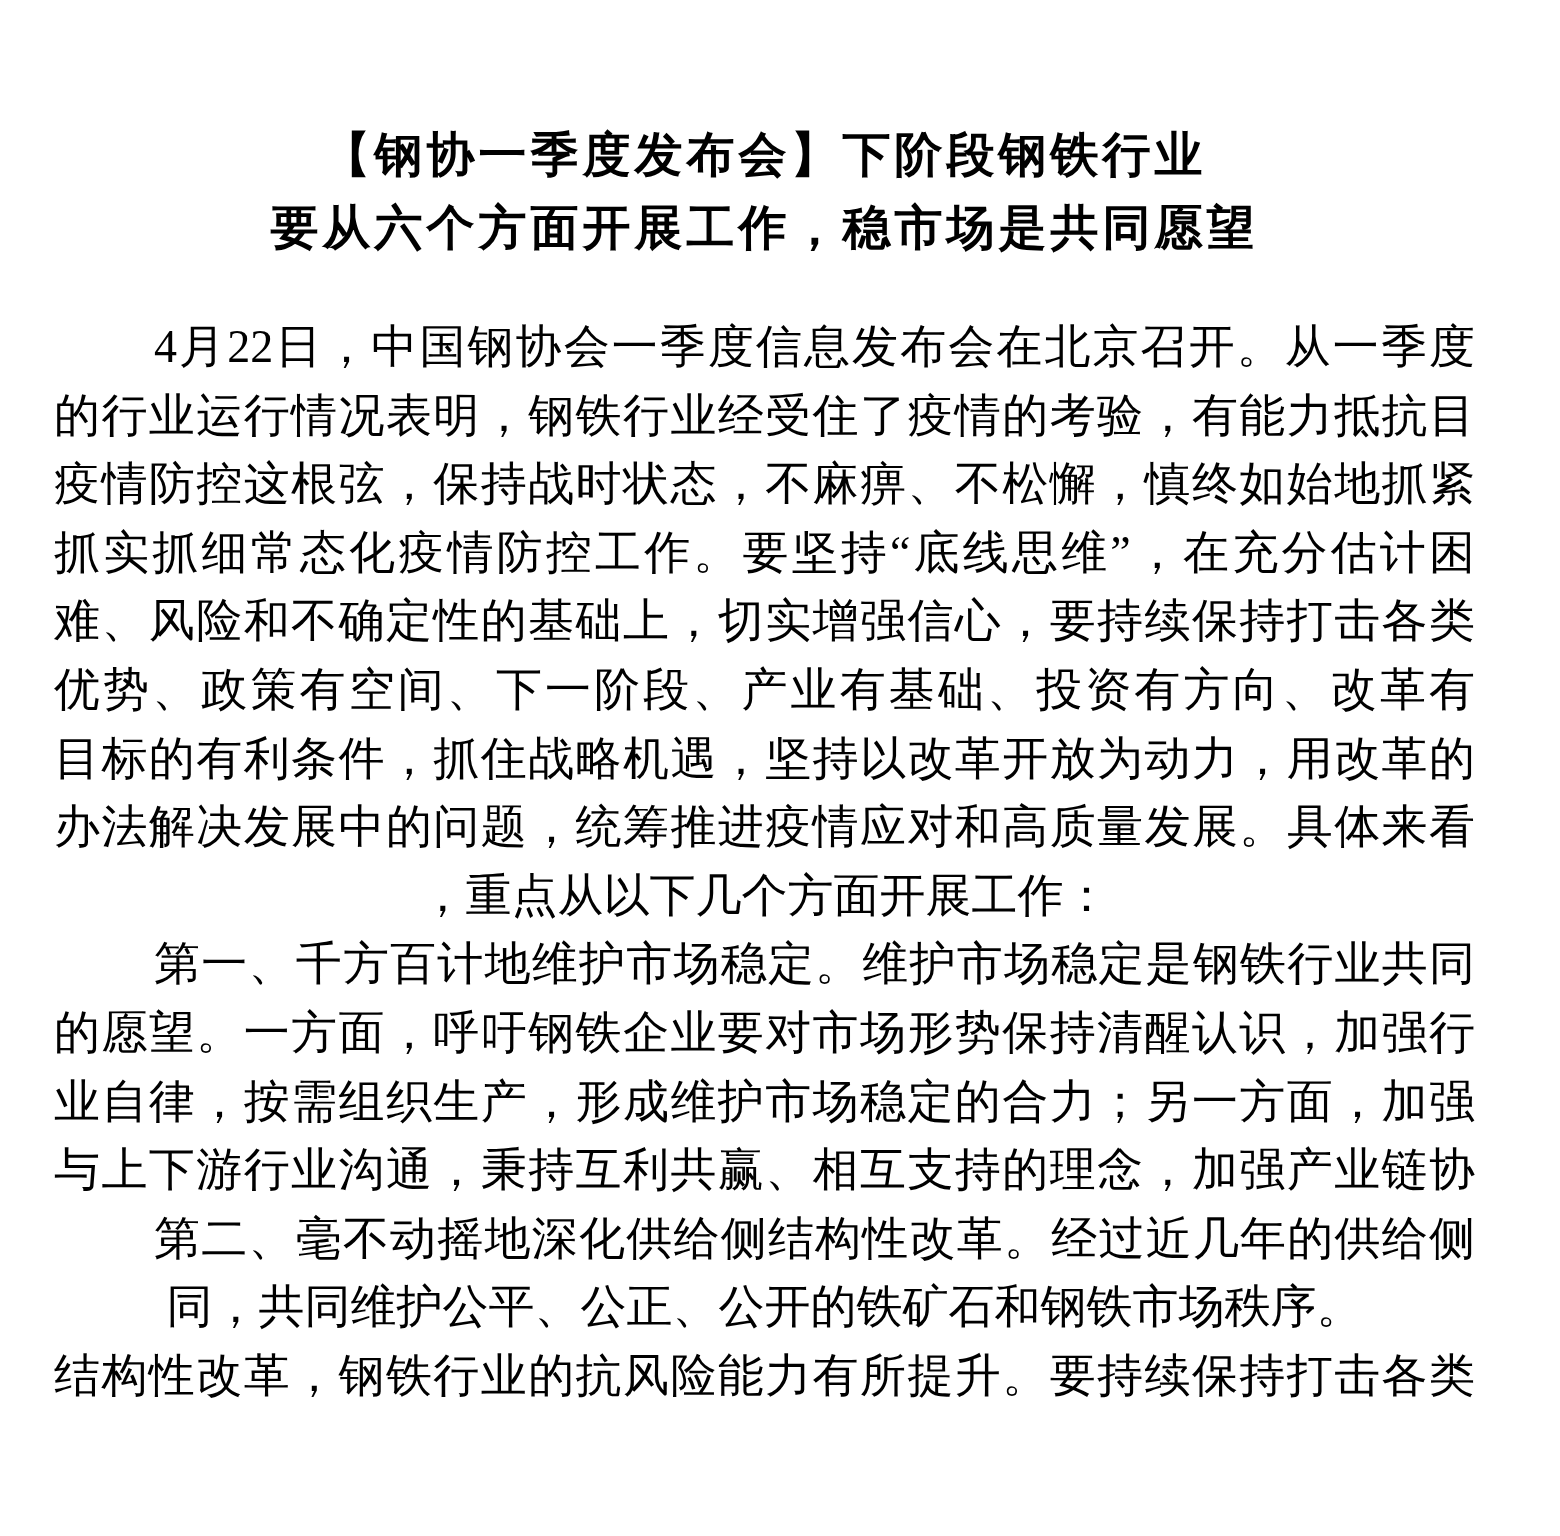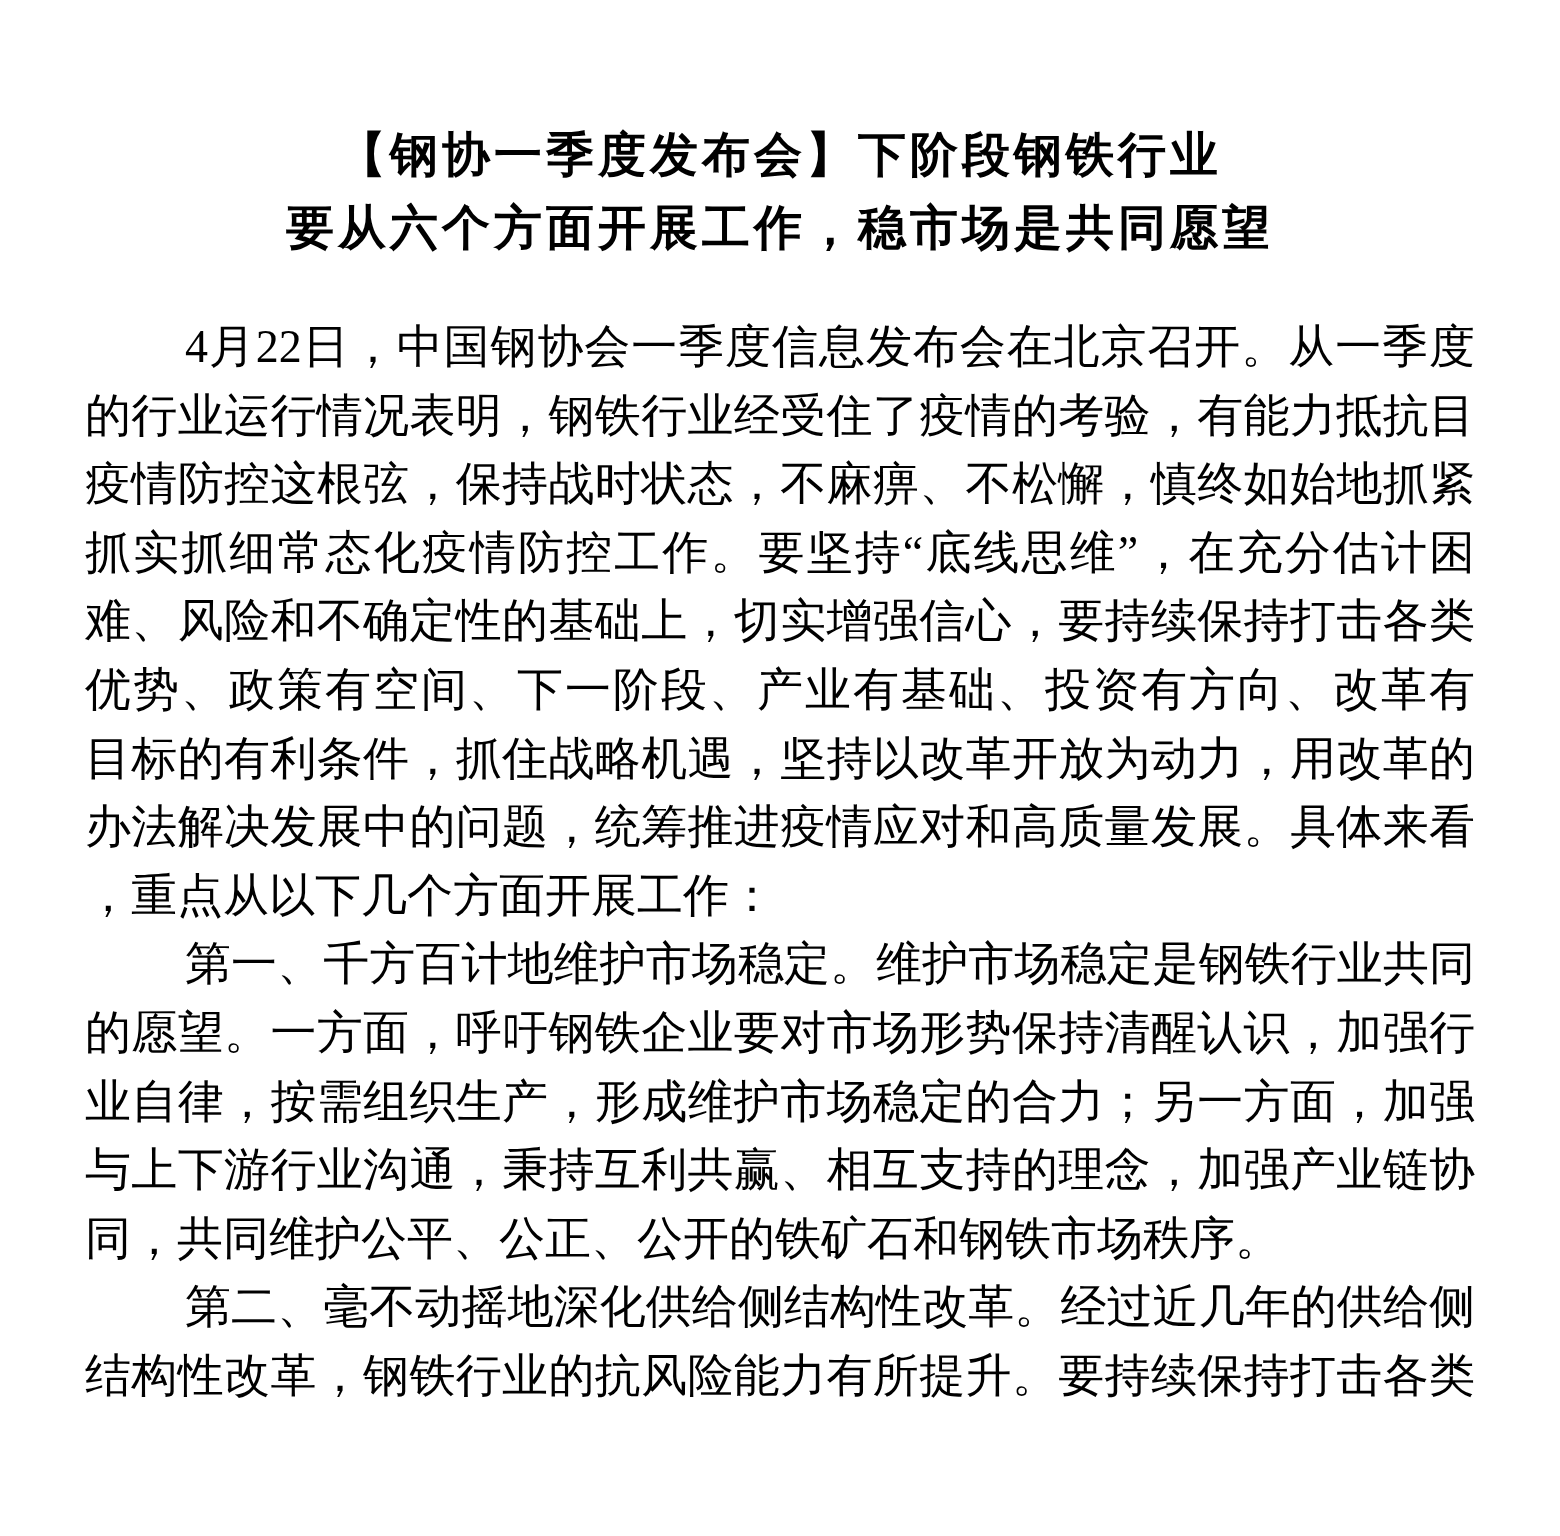--- a/index.html
+++ b/index.html
@@ -8,37 +8,37 @@
     height: 1536px;
     background: #ffffff;
     color: #000000;
     overflow: hidden;
     font-family: "Liberation Serif", "DejaVu Serif", serif;
   }
   .page {
     box-sizing: border-box;
     width: 1560px;
     height: 1496px;
-    padding: 118px 85px 0 85px;
+    padding: 118px 85px 0 54px;
     overflow: hidden;
   }
   .doc-title {
     font-size: 48px;
     font-weight: bold;
     line-height: 73px;
     letter-spacing: 4px;
     text-align: center;
   }
   .doc-body {
     margin-top: 49px;
     font-size: 46px;
     line-height: 68.6px;
   }
   .doc-body .line {
-    text-align: left;
+    text-align: center;
   }
   .doc-body .line.fill {
     text-align: justify;
     text-align-last: justify;
   }
   .doc-body .line.indent {
     text-indent: 100px;
   }
 </style>
 </head>
@@ -57,17 +57,17 @@
       <div class="line fill">抓实抓细常态化疫情防控工作。要坚持“底线思维”，在充分估计困</div>
       <div class="line fill">难、风险和不确定性的基础上，切实增强信心，要持续保持打击各类</div>
       <div class="line fill">优势、政策有空间、下一阶段、产业有基础、投资有方向、改革有</div>
       <div class="line fill">目标的有利条件，抓住战略机遇，坚持以改革开放为动力，用改革的</div>
       <div class="line fill">办法解决发展中的问题，统筹推进疫情应对和高质量发展。具体来看</div>
       <div class="line">，重点从以下几个方面开展工作：</div>
       <div class="line indent fill">第一、千方百计地维护市场稳定。维护市场稳定是钢铁行业共同</div>
       <div class="line fill">的愿望。一方面，呼吁钢铁企业要对市场形势保持清醒认识，加强行</div>
       <div class="line fill">业自律，按需组织生产，形成维护市场稳定的合力；另一方面，加强</div>
       <div class="line fill">与上下游行业沟通，秉持互利共赢、相互支持的理念，加强产业链协</div>
+      <div class="line indent fill">第二、毫不动摇地深化供给侧结构性改革。经过近几年的供给侧</div>
       <div class="line">同，共同维护公平、公正、公开的铁矿石和钢铁市场秩序。</div>
-      <div class="line indent fill">第二、毫不动摇地深化供给侧结构性改革。经过近几年的供给侧</div>
       <div class="line fill">结构性改革，钢铁行业的抗风险能力有所提升。要持续保持打击各类</div>
     </main>
 </div>
 
 </body></html>

